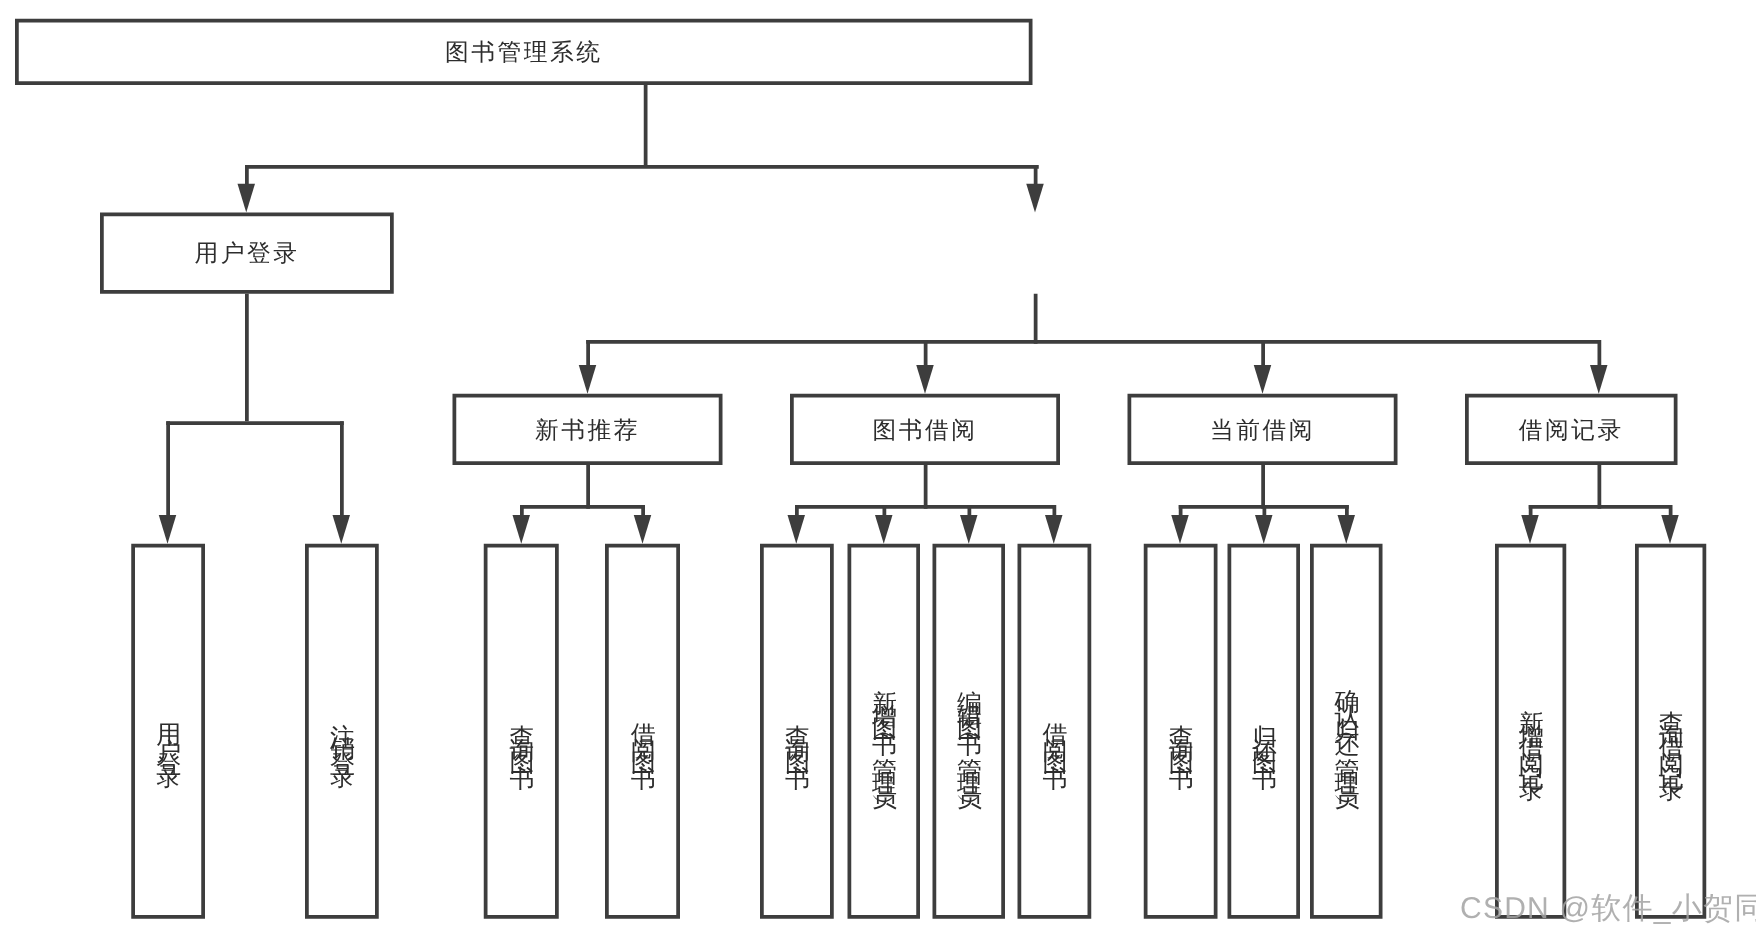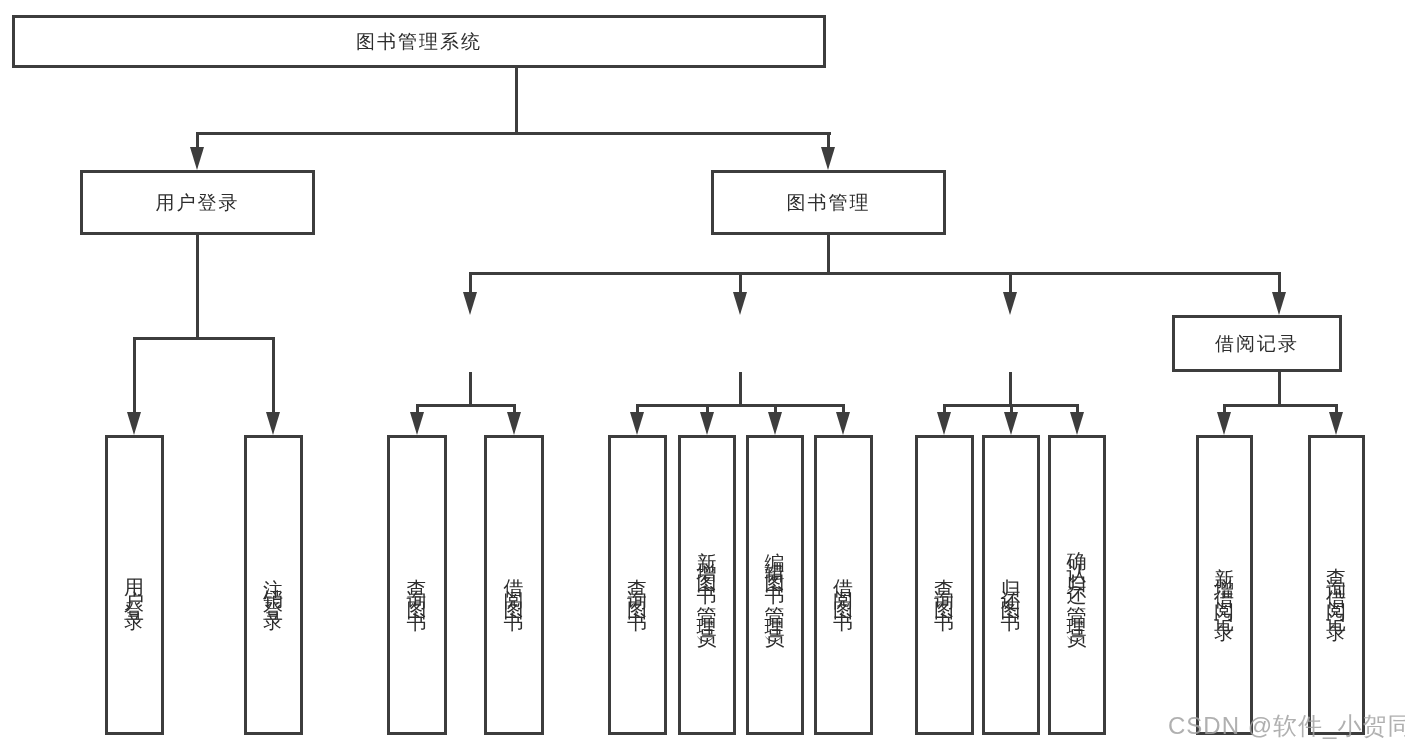--- a/index.html
+++ b/index.html
@@ -34,24 +34,30 @@
 
 <div id="canvas">
 
   <div class="box h" style="left:12px;top:15px;width:814px;height:53px">
     <span>图书管理系统</span>
   </div>
 
   <div class="box h" style="left:80px;top:170px;width:235px;height:65px">
     <span>用户登录</span>
   </div>
-  <div class="box h" style="left:711px;top:170px;width:235px;height:65px">
-    <span>图书管理</span>
+
+  <div class="box h" style="left:362px;top:315px;width:216px;height:57px">
+    <span>新书推荐</span>
   </div>
-
+  <div class="box h" style="left:632px;top:315px;width:216px;height:57px">
+    <span>图书借阅</span>
+  </div>
+  <div class="box h" style="left:902px;top:315px;width:216px;height:57px">
+    <span>当前借阅</span>
+  </div>
   <div class="box h" style="left:1172px;top:315px;width:170px;height:57px">
     <span>借阅记录</span>
   </div>
 
   <div class="box v" style="left:105px;top:435px;width:59px;height:300px">
     <span>用户登录</span>
   </div>
   <div class="box v" style="left:244px;top:435px;width:59px;height:300px">
     <span>注销登录</span>
   </div>

